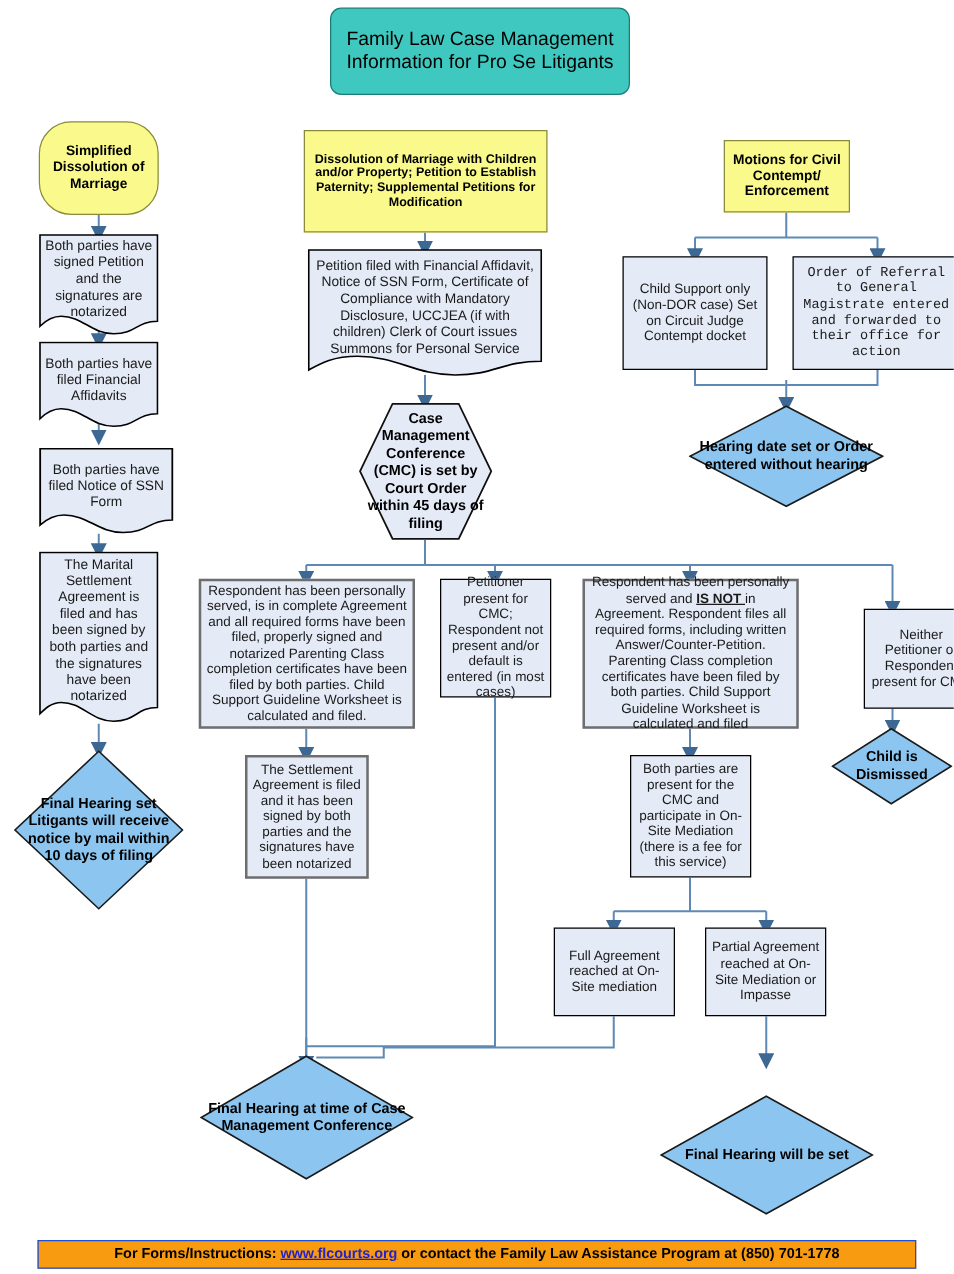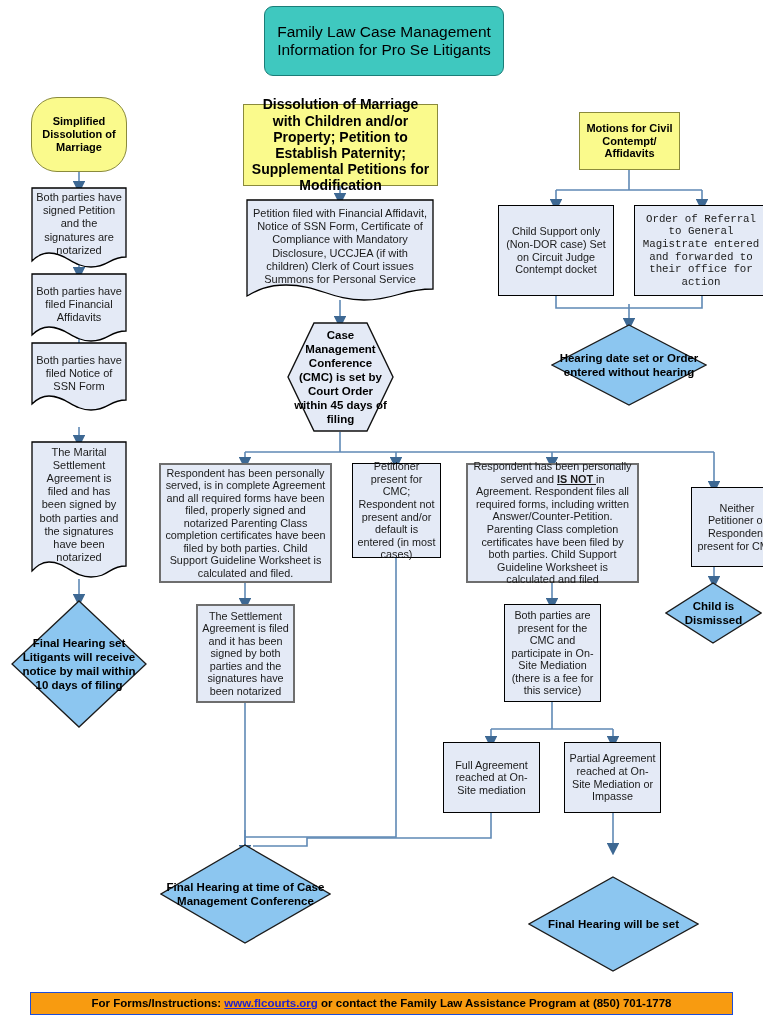--- a/index.html
+++ b/index.html
@@ -30,21 +30,21 @@
 
   
   .start {
     background:#FAFA8C;
     border:1px solid #8a8a3c;
     font-weight:bold;
     font-size:11px;
     color:#000;
     line-height:1.25;
   }
-  .start.wide { font-size:14px; }
+  .start.wide { font-size:10px; }
 
   
   .proc {
     background:#E4EAF6;
     border:1px solid #000000;
     font-size:11.5px;
     color:#1a1a1a;
     line-height:1.2;
   }
   .proc.thick { border:2px solid #6e6e6e; }
@@ -156,21 +156,21 @@
     <div class="txt" style="margin-top:-8px;">Both parties have signed Petition and the signatures are notarized</div>
   </div>
 
   <div class="node doc" style="left:31px; top:273px; width:96px; height:70px;">
     <svg class="shape" viewBox="0 0 96 70" preserveAspectRatio="none">
       <path d="M1,1 L95,1 L95,58 C78,58 78,68 60,68 C42,68 35,54 18,54 C10,54 5,58 1,62 Z" fill="#E4EAF6" stroke="#000" stroke-width="1.3"></path>
     </svg>
     <div class="txt" style="margin-top:-7px;">Both parties have filed Financial Affidavits</div>
   </div>
 
-  <div class="node doc" style="left:31px; top:342px; width:96px; height:70px;">
+  <div class="node doc" style="left:31px; top:358px; width:108px; height:70px;">
     <svg class="shape" viewBox="0 0 96 70" preserveAspectRatio="none">
       <path d="M1,1 L95,1 L95,58 C78,58 78,68 60,68 C42,68 35,54 18,54 C10,54 5,58 1,62 Z" fill="#E4EAF6" stroke="#000" stroke-width="1.3"></path>
     </svg>
     <div class="txt" style="margin-top:-7px;">Both parties have filed Notice of SSN Form</div>
   </div>
 
   <div class="node doc" style="left:31px; top:441px; width:96px; height:138px;">
     <svg class="shape" viewBox="0 0 96 138" preserveAspectRatio="none">
       <path d="M1,1 L95,1 L95,125 C78,125 78,136 60,136 C42,136 35,121 18,121 C10,121 5,126 1,130 Z" fill="#E4EAF6" stroke="#000" stroke-width="1.3"></path>
     </svg>
@@ -251,21 +251,21 @@
   </div>
 
   <div class="node dia" style="left:528px; top:876px; width:171px; height:96px;">
     <svg class="shape" viewBox="0 0 171 96" preserveAspectRatio="none">
       <polygon points="85,1 170,48 85,95 1,48" fill="#8CC6F0" stroke="#1b1b1b" stroke-width="1.3"></polygon>
     </svg>
     <div class="txt">Final Hearing will be set</div>
   </div>
 
   <div class="node start" style="left:579px; top:112px; width:101px; height:58px;">
-    <div class="txt">Motions for Civil Contempt/ Affidavits</div>
+    <div class="txt">Motions for Civil Contempt/ Enforcement</div>
   </div>
 
   <div class="node proc small" style="left:498px; top:205px; width:116px; height:91px;">
     <div class="txt">Child Support only (Non-DOR case) Set on Circuit Judge Contempt docket</div>
   </div>
 
   <div class="node proc small" style="left:634px; top:205px; width:134px; height:91px;font-family:Liberation Mono, monospace;">
     <div class="txt">Order of Referral to General Magistrate entered and forwarded to their office for action</div>
   </div>
 

